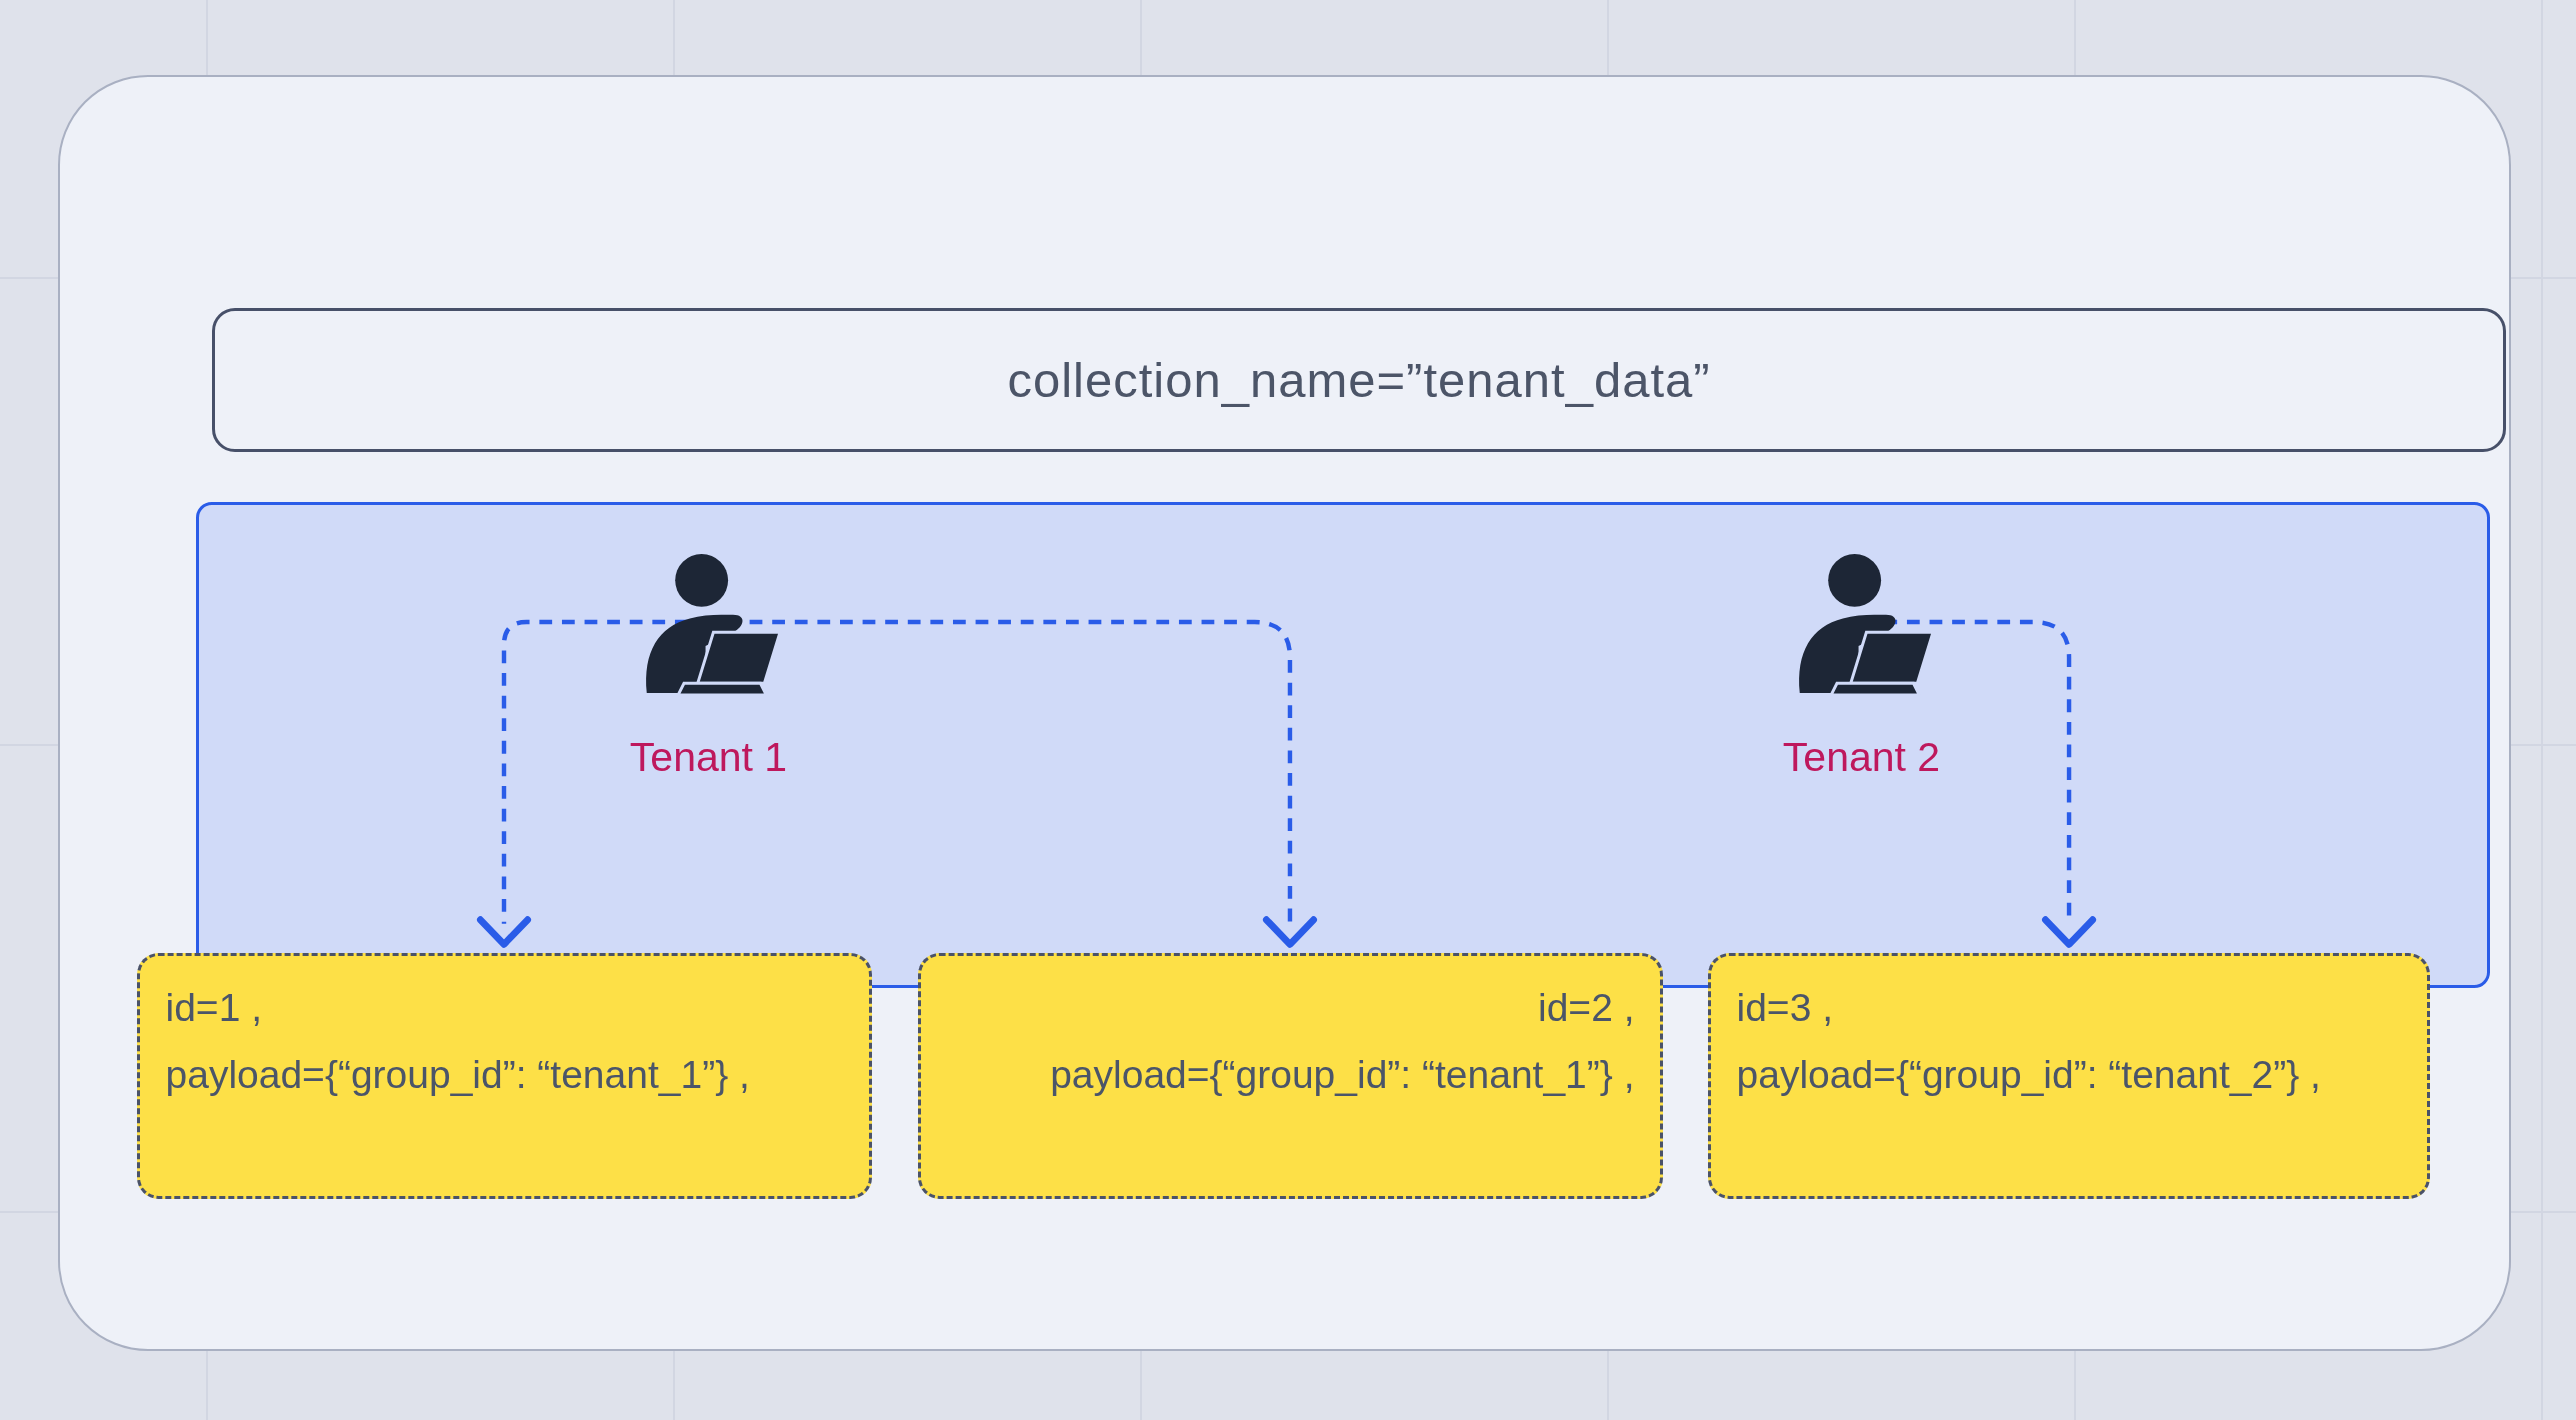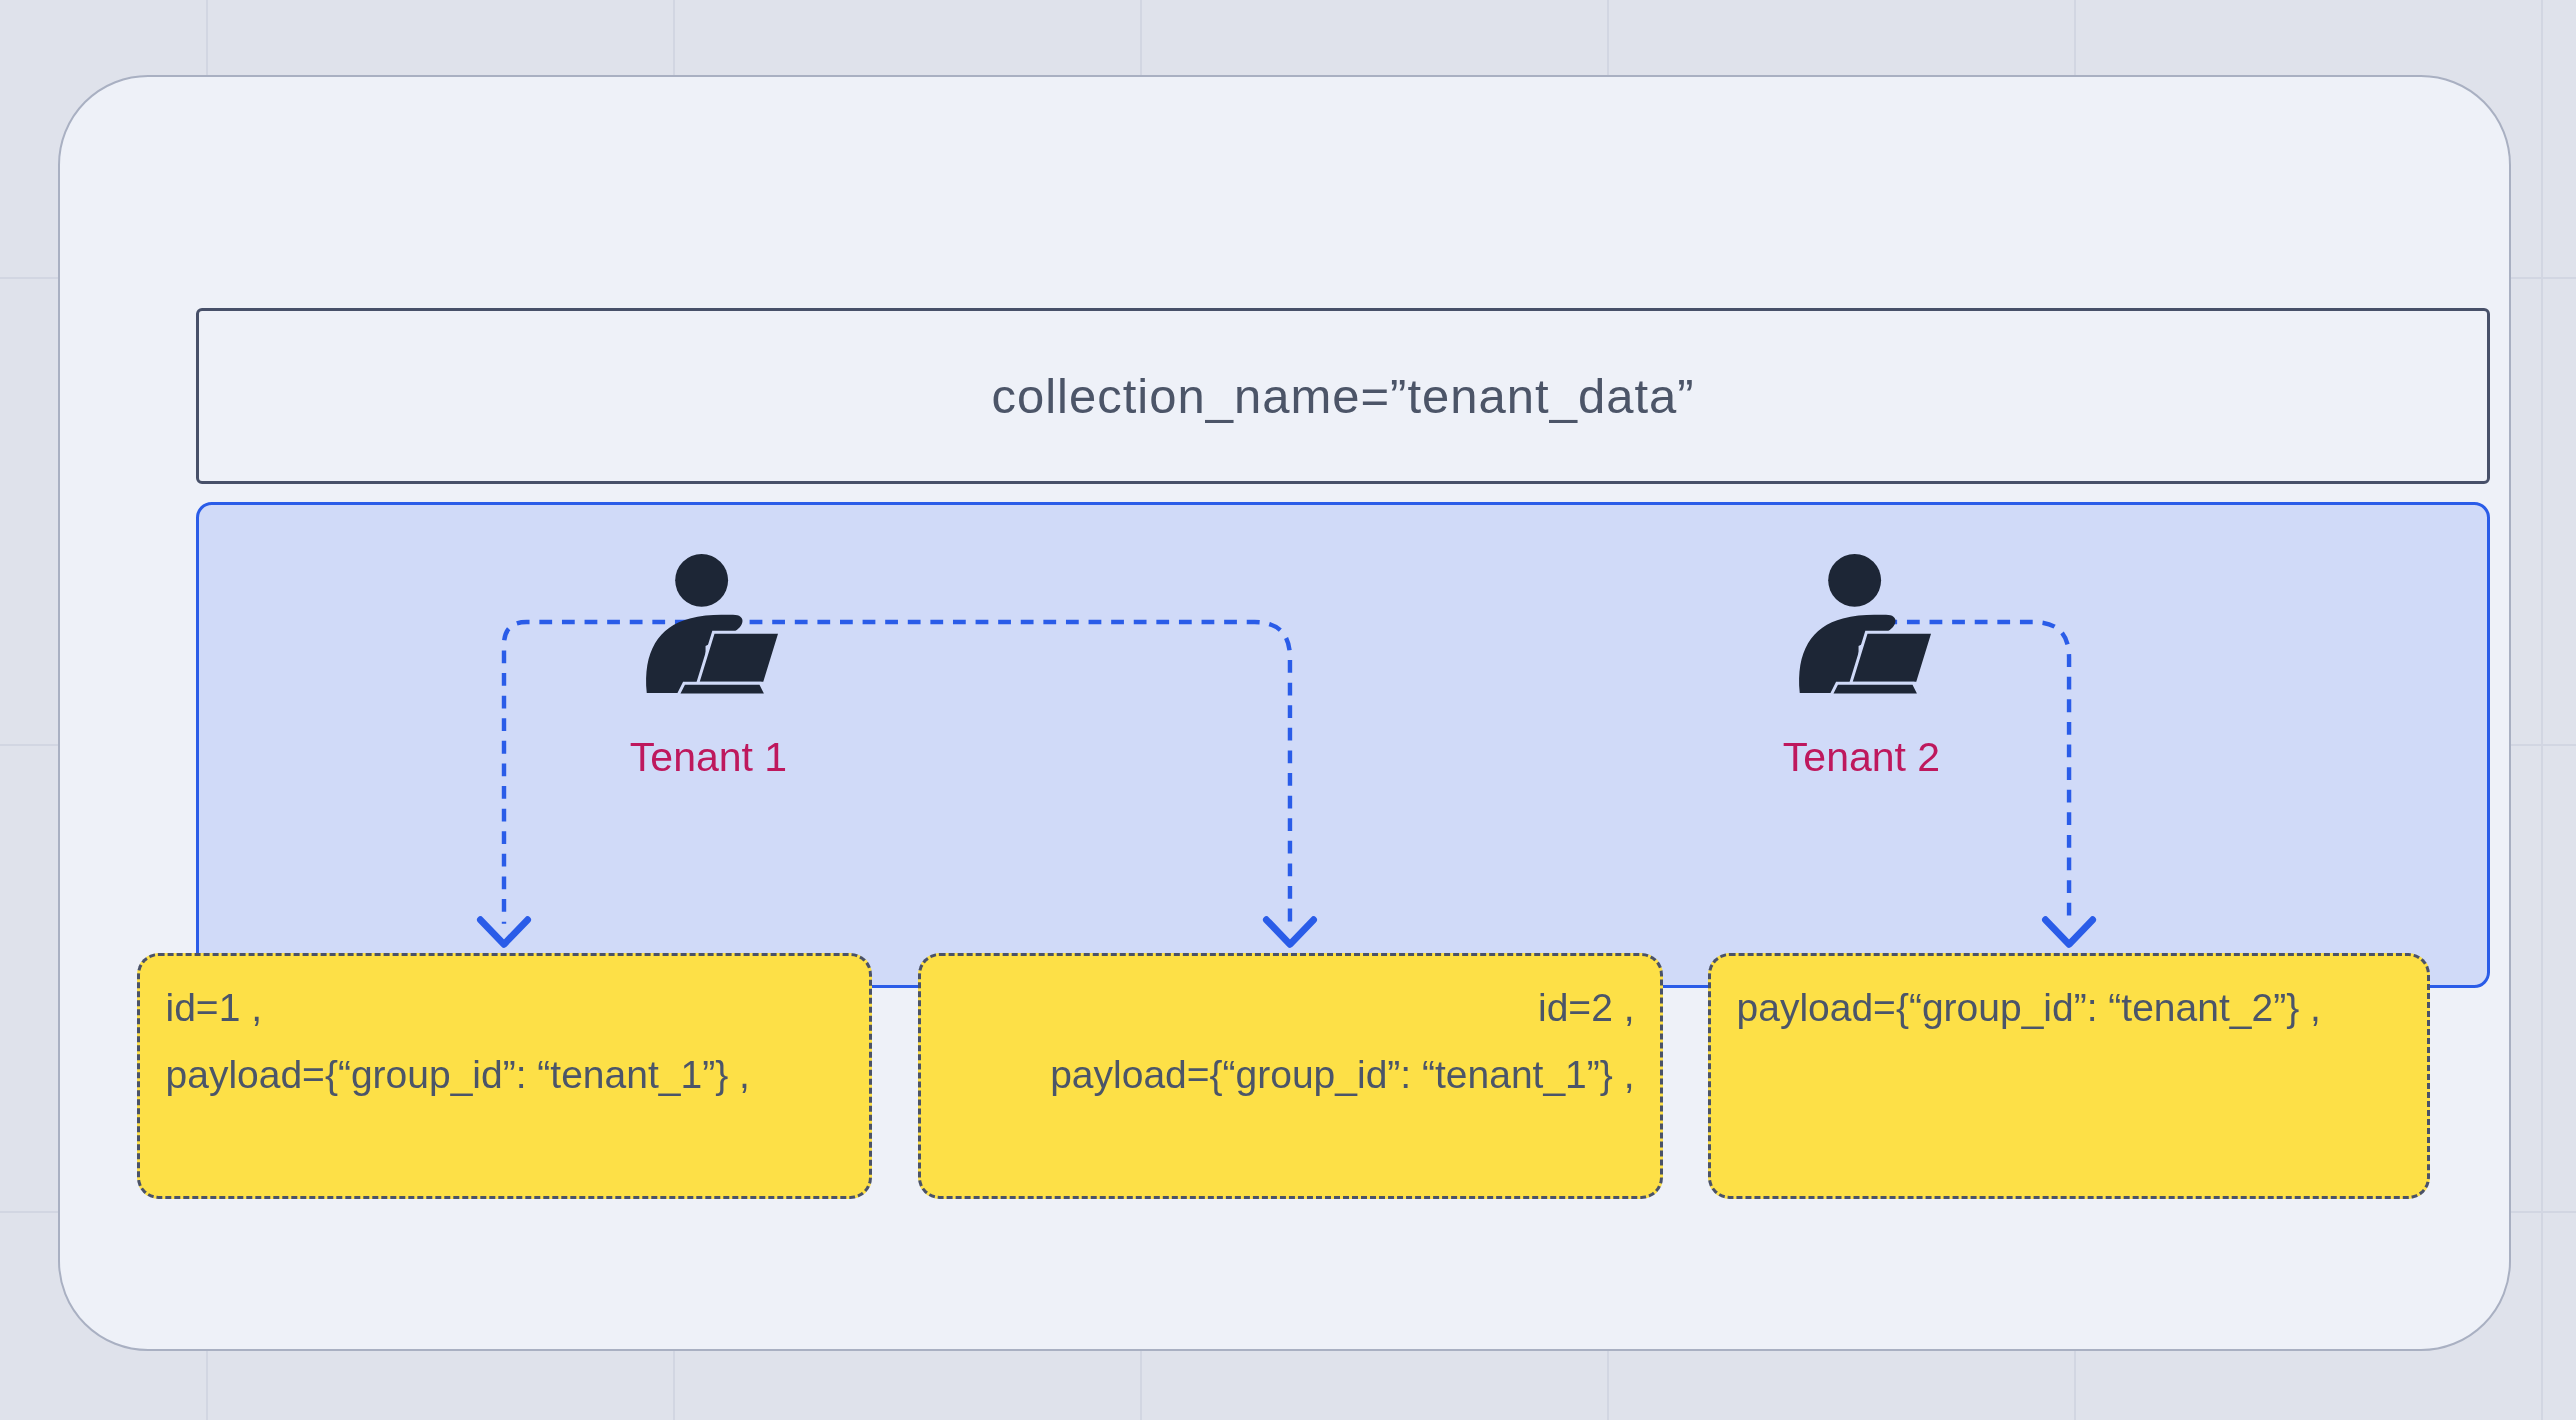--- a/index.html
+++ b/index.html
@@ -18,24 +18,24 @@
   .card {
     position: absolute;
     left: 58px; top: 75px; width: 2453px; height: 1276px;
     box-sizing: border-box;
     background: #eef1f8;
     border: 2px solid #a9b0c2;
     border-radius: 90px;
   }
   .title-box {
     position: absolute;
-    left: 136px; top: 231px; width: 2294px; height: 176px;
+    left: 152px; top: 231px; width: 2294px; height: 144px;
     box-sizing: border-box;
     border: 3.9px solid #475069;
-    border-radius: 6px;
+    border-radius: 23px;
     display: flex; align-items: center; justify-content: center;
   }
   .title-box .title-text {
     font-size: 49px;
     letter-spacing: 1px;
     color: #4c5568;
     font-weight: 500;
   }
   .tenants-box {
     position: absolute;
@@ -150,15 +150,16 @@
   <span class="point-line">id=1 ,</span>
   <span class="point-line">payload={“group_id”: “tenant_1”} ,</span>
 </div>
 
 <div class="point-box point-box-2">
   <span class="point-line">id=2 ,</span>
   <span class="point-line">payload={“group_id”: “tenant_1”} ,</span>
 </div>
 
 <div class="point-box point-box-3">
+  <span class="point-line">id=3 ,</span>
   <span class="point-line">payload={“group_id”: “tenant_2”} ,</span>
 </div>
 
 
 </body></html>

